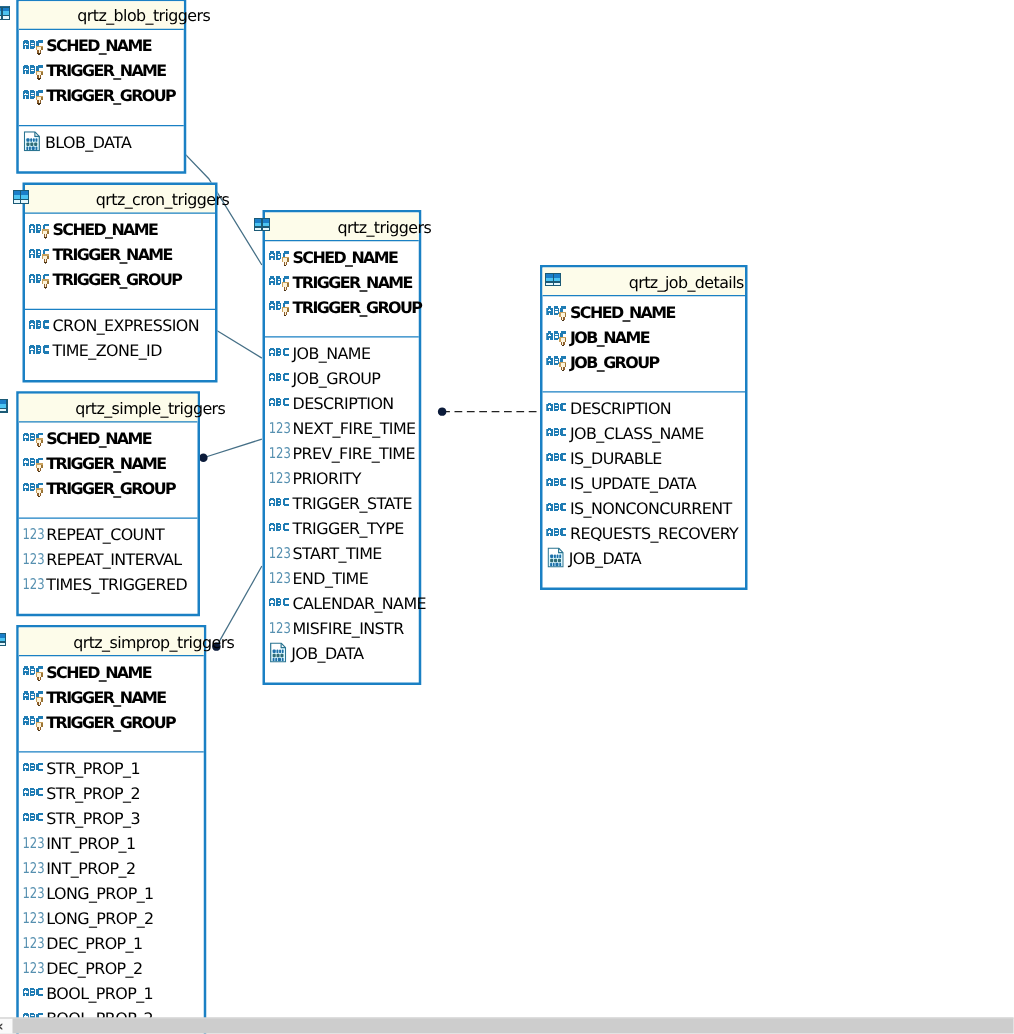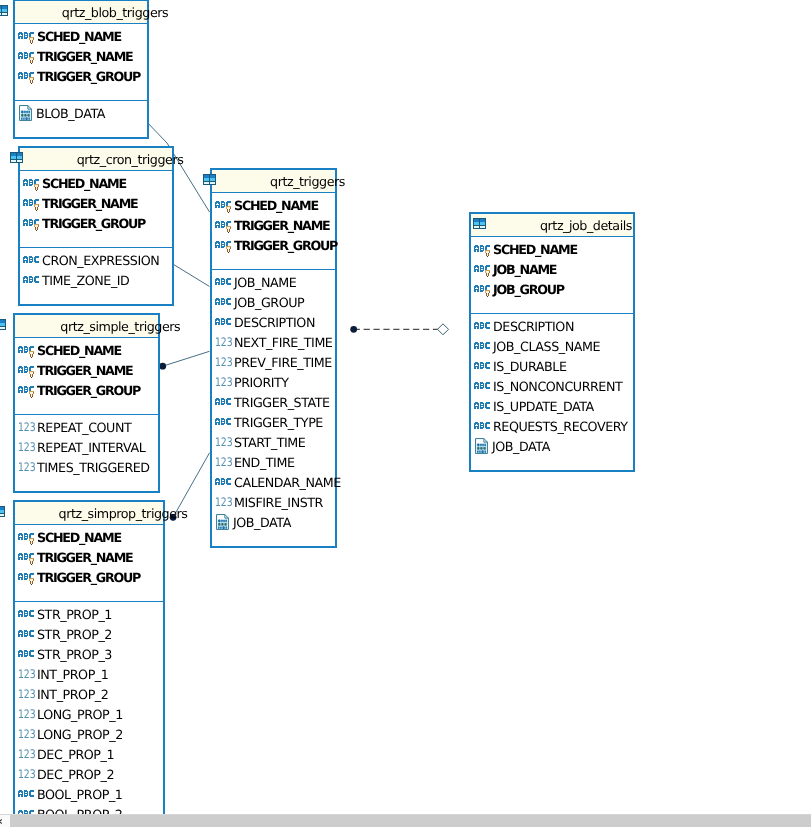--- a/index.html
+++ b/index.html
@@ -1465,21 +1465,21 @@
       <rect x="6.3" y="12.2" width="2.5" height="2.8" rx="0.8"></rect>
       <rect x="9.4" y="12.2" width="1.5" height="2.8" rx="0.7"></rect>
     </g>
     <path d="M0.55 0.55 h8.35 l3.55 3.55 v11.35 h-11.9 z" fill="none" stroke="#2a7491" stroke-width="0.95"></path>
     <path d="M8.9 0.55 v3.55 h3.55" fill="none" stroke="#2a7491" stroke-width="0.95"></path>
   </svg>
           <span class="cname">JOB_DATA</span>
         </div>
       </div>
     </div>
-    <div class="tbl" style="left: 469px; top: 212px; width: 166px;">
+    <div class="tbl" style="left: 432px; top: 212px; width: 166px;">
       <div class="thead">
         <svg class="ico tblico" viewBox="0 0 16 14" shape-rendering="crispEdges">
     <g transform="translate(1,0)">
       <rect x="0" y="0" width="13" height="11" fill="#e4f7fd"></rect>
       <rect x="0" y="0" width="13" height="4" fill="#1a7ec9"></rect>
       <rect x="1" y="4" width="5" height="3" fill="#4cc4f2"></rect>
       <rect x="7" y="4" width="5" height="3" fill="#4cc4f2"></rect>
       <g fill="#1b5a76">
         <rect x="0" y="0" width="13" height="1"></rect>
         <rect x="0" y="10" width="13" height="1"></rect>
@@ -1768,57 +1768,57 @@
                 <rect x="3" y="5" width="2" height="1"></rect>
                 <rect x="6" y="5" width="4" height="1"></rect>
                 <rect x="11" y="5" width="5" height="1"></rect>
                 <rect x="0" y="6" width="2" height="1"></rect>
                 <rect x="3" y="6" width="2" height="1"></rect>
                 <rect x="6" y="6" width="3" height="1"></rect>
                 <rect x="12" y="6" width="4" height="1"></rect>
               </g>
             </g>
           </svg>
+          <span class="cname">IS_UPDATE_DATA</span>
+        </div>
+        <div class="row">
+          <svg class="abcico" viewBox="0 0 18 15" shape-rendering="crispEdges">
+    <g transform="translate(0,3)">
+              <g fill="#1f7cb4">
+                <rect x="1" y="0" width="3" height="1"></rect>
+                <rect x="6" y="0" width="3" height="1"></rect>
+                <rect x="12" y="0" width="4" height="1"></rect>
+                <rect x="0" y="1" width="5" height="1"></rect>
+                <rect x="6" y="1" width="4" height="1"></rect>
+                <rect x="11" y="1" width="5" height="1"></rect>
+                <rect x="0" y="2" width="2" height="1"></rect>
+                <rect x="3" y="2" width="2" height="1"></rect>
+                <rect x="6" y="2" width="1" height="1"></rect>
+                <rect x="9" y="2" width="1" height="1"></rect>
+                <rect x="11" y="2" width="2" height="1"></rect>
+                <rect x="0" y="3" width="1" height="1"></rect>
+                <rect x="4" y="3" width="1" height="1"></rect>
+                <rect x="6" y="3" width="4" height="1"></rect>
+                <rect x="11" y="3" width="2" height="1"></rect>
+                <rect x="0" y="4" width="5" height="1"></rect>
+                <rect x="6" y="4" width="1" height="1"></rect>
+                <rect x="9" y="4" width="1" height="1"></rect>
+                <rect x="11" y="4" width="2" height="1"></rect>
+                <rect x="0" y="5" width="2" height="1"></rect>
+                <rect x="3" y="5" width="2" height="1"></rect>
+                <rect x="6" y="5" width="4" height="1"></rect>
+                <rect x="11" y="5" width="5" height="1"></rect>
+                <rect x="0" y="6" width="2" height="1"></rect>
+                <rect x="3" y="6" width="2" height="1"></rect>
+                <rect x="6" y="6" width="3" height="1"></rect>
+                <rect x="12" y="6" width="4" height="1"></rect>
+              </g>
+            </g>
+          </svg>
           <span class="cname">IS_NONCONCURRENT</span>
-        </div>
-        <div class="row">
-          <svg class="abcico" viewBox="0 0 18 15" shape-rendering="crispEdges">
-    <g transform="translate(0,3)">
-              <g fill="#1f7cb4">
-                <rect x="1" y="0" width="3" height="1"></rect>
-                <rect x="6" y="0" width="3" height="1"></rect>
-                <rect x="12" y="0" width="4" height="1"></rect>
-                <rect x="0" y="1" width="5" height="1"></rect>
-                <rect x="6" y="1" width="4" height="1"></rect>
-                <rect x="11" y="1" width="5" height="1"></rect>
-                <rect x="0" y="2" width="2" height="1"></rect>
-                <rect x="3" y="2" width="2" height="1"></rect>
-                <rect x="6" y="2" width="1" height="1"></rect>
-                <rect x="9" y="2" width="1" height="1"></rect>
-                <rect x="11" y="2" width="2" height="1"></rect>
-                <rect x="0" y="3" width="1" height="1"></rect>
-                <rect x="4" y="3" width="1" height="1"></rect>
-                <rect x="6" y="3" width="4" height="1"></rect>
-                <rect x="11" y="3" width="2" height="1"></rect>
-                <rect x="0" y="4" width="5" height="1"></rect>
-                <rect x="6" y="4" width="1" height="1"></rect>
-                <rect x="9" y="4" width="1" height="1"></rect>
-                <rect x="11" y="4" width="2" height="1"></rect>
-                <rect x="0" y="5" width="2" height="1"></rect>
-                <rect x="3" y="5" width="2" height="1"></rect>
-                <rect x="6" y="5" width="4" height="1"></rect>
-                <rect x="11" y="5" width="5" height="1"></rect>
-                <rect x="0" y="6" width="2" height="1"></rect>
-                <rect x="3" y="6" width="2" height="1"></rect>
-                <rect x="6" y="6" width="3" height="1"></rect>
-                <rect x="12" y="6" width="4" height="1"></rect>
-              </g>
-            </g>
-          </svg>
-          <span class="cname">IS_UPDATE_DATA</span>
         </div>
         <div class="row">
           <svg class="abcico" viewBox="0 0 18 15" shape-rendering="crispEdges">
     <g transform="translate(0,3)">
               <g fill="#1f7cb4">
                 <rect x="1" y="0" width="3" height="1"></rect>
                 <rect x="6" y="0" width="3" height="1"></rect>
                 <rect x="12" y="0" width="4" height="1"></rect>
                 <rect x="0" y="1" width="5" height="1"></rect>
                 <rect x="6" y="1" width="4" height="1"></rect>

